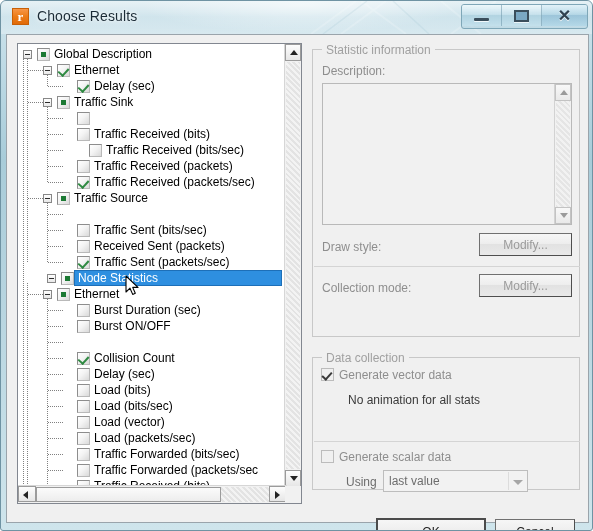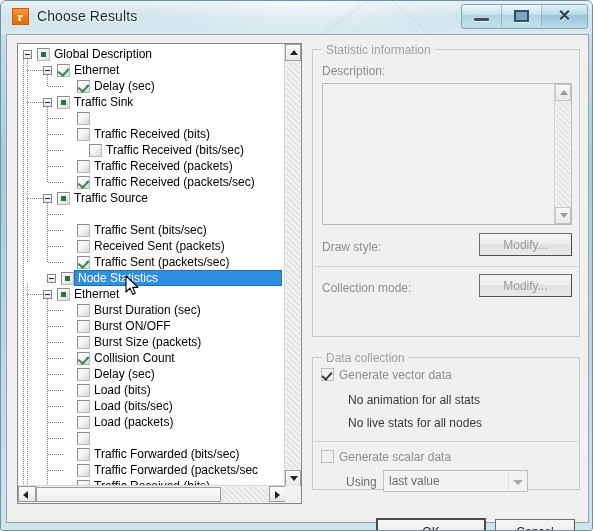--- a/index.html
+++ b/index.html
@@ -542,46 +542,43 @@
               <div class="tlabel" style="left: 56px;">Ethernet</div>
             </div>
             <div class="trow" style="top: 256px; position: absolute; left: 0px; width: 269px;">
               <div class="cbox " style="left: 59px;"></div>
               <div class="tlabel" style="left: 76px;">Burst Duration (sec)</div>
             </div>
             <div class="trow" style="top: 272px; position: absolute; left: 0px; width: 269px;">
               <div class="cbox " style="left: 59px;"></div>
               <div class="tlabel" style="left: 76px;">Burst ON/OFF</div>
             </div>
-            <div class="trow" style="top: 288px; position: absolute; left: 0px; width: 269px;">
-              <div class="cbox " style="left: 59px;"></div>
-              <div class="tlabel" style="left: 76px;">Burst Size (packets)</div>
-            </div>
             <div class="trow" style="top: 304px; position: absolute; left: 0px; width: 269px;">
               <div class="cbox checked" style="left: 59px;"></div>
               <div class="tlabel" style="left: 76px;">Collision Count</div>
             </div>
             <div class="trow" style="top: 320px; position: absolute; left: 0px; width: 269px;">
               <div class="cbox " style="left: 59px;"></div>
               <div class="tlabel" style="left: 76px;">Delay (sec)</div>
             </div>
             <div class="trow" style="top: 336px; position: absolute; left: 0px; width: 269px;">
               <div class="cbox " style="left: 59px;"></div>
               <div class="tlabel" style="left: 76px;">Load (bits)</div>
             </div>
             <div class="trow" style="top: 352px; position: absolute; left: 0px; width: 269px;">
               <div class="cbox " style="left: 59px;"></div>
               <div class="tlabel" style="left: 76px;">Load (bits/sec)</div>
             </div>
             <div class="trow" style="top: 368px; position: absolute; left: 0px; width: 269px;">
               <div class="cbox " style="left: 59px;"></div>
-              <div class="tlabel" style="left: 76px;">Load (packets)</div>
+              <div class="tlabel" style="left: 76px;">Load (vector)</div>
             </div>
             <div class="trow" style="top: 384px; position: absolute; left: 0px; width: 269px;">
               <div class="cbox " style="left: 59px;"></div>
+              <div class="tlabel" style="left: 76px;">Load (packets/sec)</div>
             </div>
             <div class="trow" style="top: 400px; position: absolute; left: 0px; width: 269px;">
               <div class="cbox " style="left: 59px;"></div>
               <div class="tlabel" style="left: 76px;">Traffic Forwarded (bits/sec)</div>
             </div>
             <div class="trow" style="top: 416px; position: absolute; left: 0px; width: 269px;">
               <div class="cbox " style="left: 59px;"></div>
               <div class="tlabel" style="left: 76px;">Traffic Forwarded (packets/sec</div>
             </div>
             <div class="trow" style="top: 432px; position: absolute; left: 0px; width: 269px;">
@@ -685,21 +682,20 @@
       </div>
     </div>
 
     <div class="group" style="left:305px; top:322px; width:268px; height:133px;">
       <div class="group-title">Data collection</div>
 
       <div class="chk-dis on" style="left:8px; top:10px;"></div>
       <div class="lbl-dis" style="left:26px; top:10px;">Generate vector data</div>
 
       <div class="lbl-en" style="left:35px; top:35px;">No animation for all stats</div>
-      <div class="lbl-en" style="left:35px; top:58px;">No live stats for all nodes</div>
 
       <div class="sep-line" style="left:1px; top:83px; width:266px;"></div>
 
       <div class="chk-dis" style="left:8px; top:92px;"></div>
       <div class="lbl-dis" style="left:26px; top:92px;">Generate scalar data</div>
 
       <div class="lbl-en" style="left:33px; top:117px; color:#6d6d6d;">Using</div>
       <div class="combo" style="left:70px; top:112px; width:145px; height:22px;">
         <span class="combo-text">last value</span>
         <span class="combo-btn">

